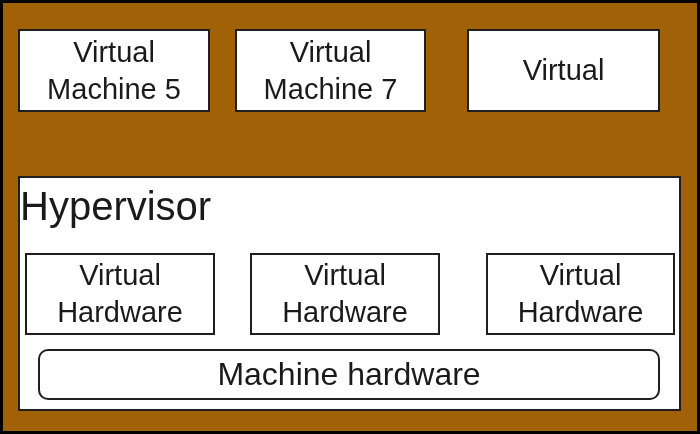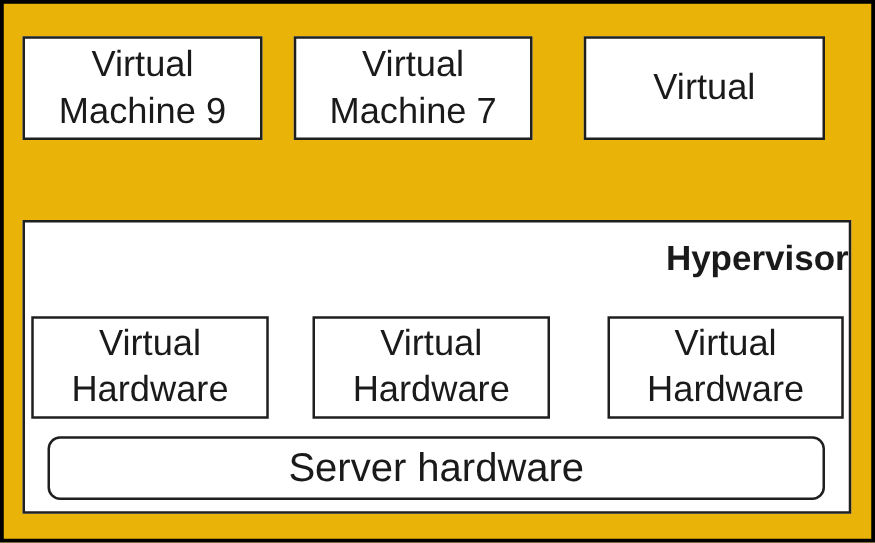--- a/index.html
+++ b/index.html
@@ -14,21 +14,21 @@
     position: relative;
     font-family: "Liberation Sans", sans-serif;
     color: #1a1a1a;
   }
   .frame {
     position: absolute;
     left: 0; top: 0;
     width: 700px; height: 434px;
     border: 3px solid #000000;
     box-sizing: border-box;
-    background: #eab308;
+    background: #a16207;
   }
   .box {
     position: absolute;
     box-sizing: border-box;
     border: 2px solid #1f1f1f;
     background: #ffffff;
     display: flex;
     flex-direction: column;
     align-items: center;
     justify-content: center;
@@ -47,24 +47,23 @@
     left: 15px; top: 173px;
     width: 663px; height: 235px;
     box-sizing: border-box;
     border: 2px solid #1f1f1f;
     background: #ffffff;
   }
   .hypervisor-title {
     position: absolute;
     left: 0; top: 10px;
     width: 100%;
-    text-align: right;
-    font-size: 28px;
+    text-align: left;
+    font-size: 40px;
     line-height: 37px;
-    font-weight: bold;
   }
   .vh1 { left: 5px;   top: 75px; width: 190px; height: 82px; }
   .vh2 { left: 230px; top: 75px; width: 190px; height: 82px; }
   .vh3 { left: 466px; top: 75px; width: 189px; height: 82px; }
 
   .server {
     position: absolute;
     left: 18px; top: 171px;
     width: 622px; height: 51px;
     box-sizing: border-box;
@@ -79,21 +78,21 @@
     white-space: nowrap;
   }
 </style>
 </head>
 <body>
 
 <div class="frame">
 
   <div class="box vm1">
     <span>Virtual</span>
-    <span>Machine 9</span>
+    <span>Machine 5</span>
   </div>
 
   <div class="box vm2">
     <span>Virtual</span>
     <span>Machine 7</span>
   </div>
 
   <div class="box vm3">
     <span>Virtual</span>
   </div>
@@ -111,18 +110,18 @@
       <span>Virtual</span>
       <span>Hardware</span>
     </div>
 
     <div class="box vh3">
       <span>Virtual</span>
       <span>Hardware</span>
     </div>
 
     <div class="server">
-      <span>Server hardware</span>
+      <span>Machine hardware</span>
     </div>
 
   </div>
 
 </div>
 
 </body></html>

